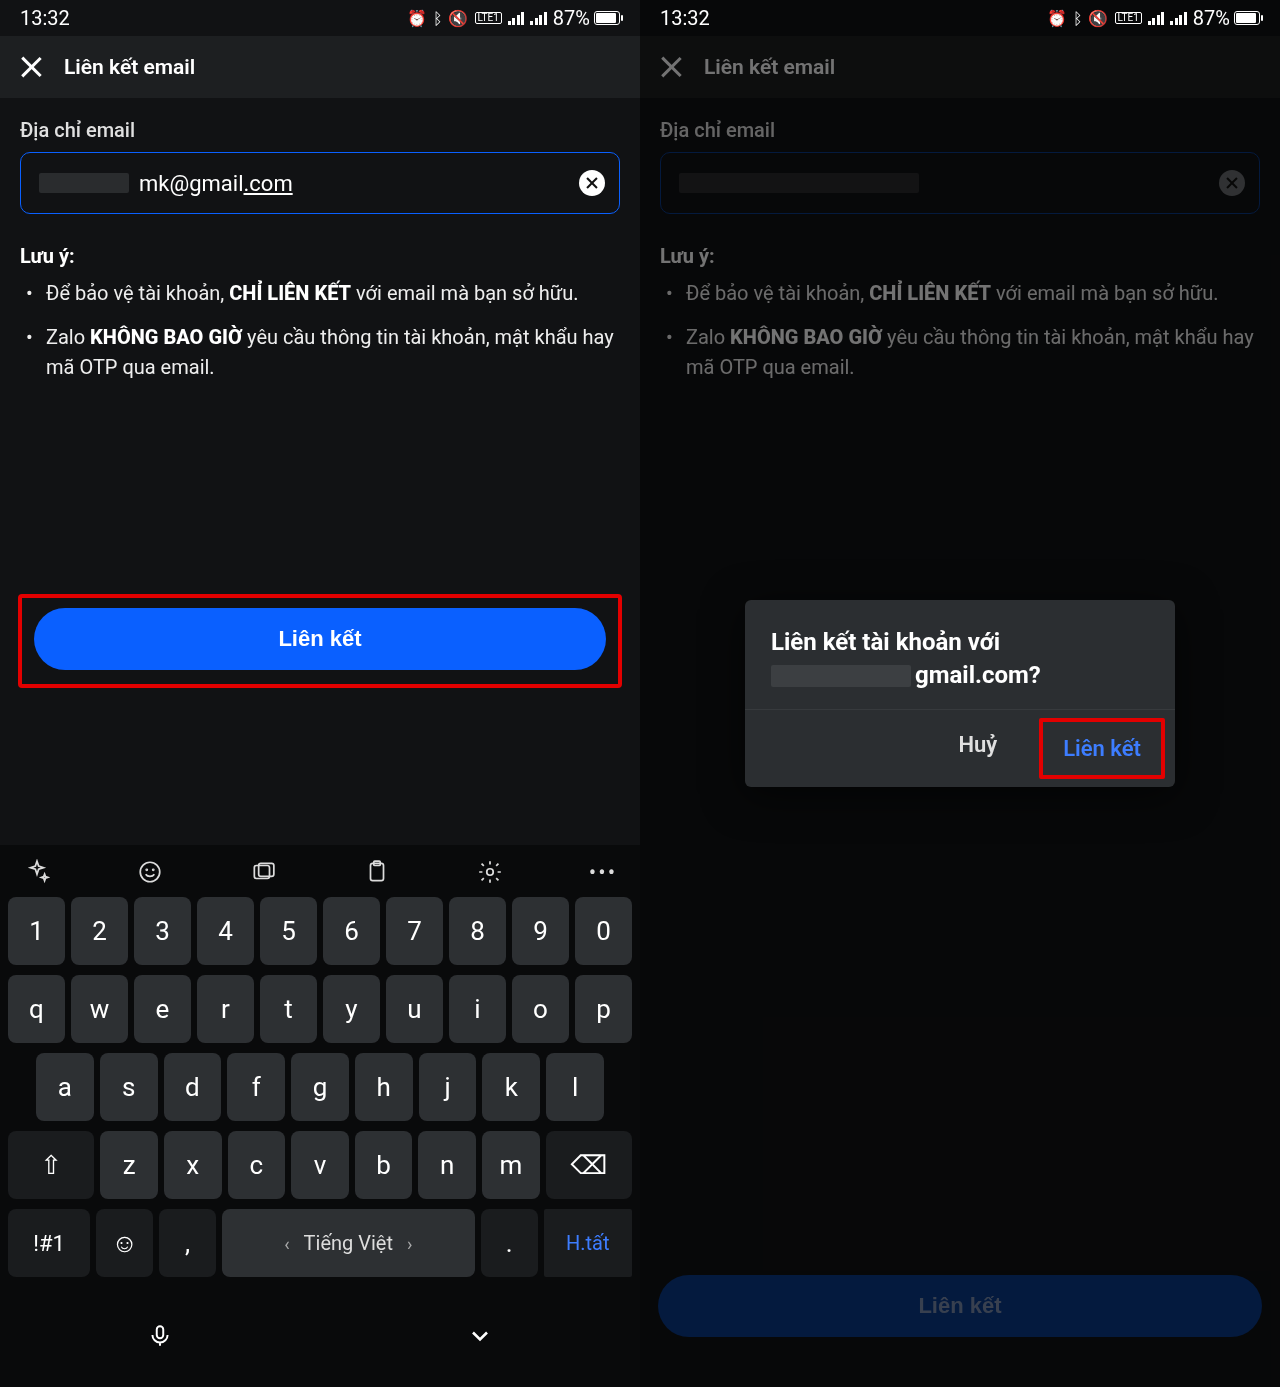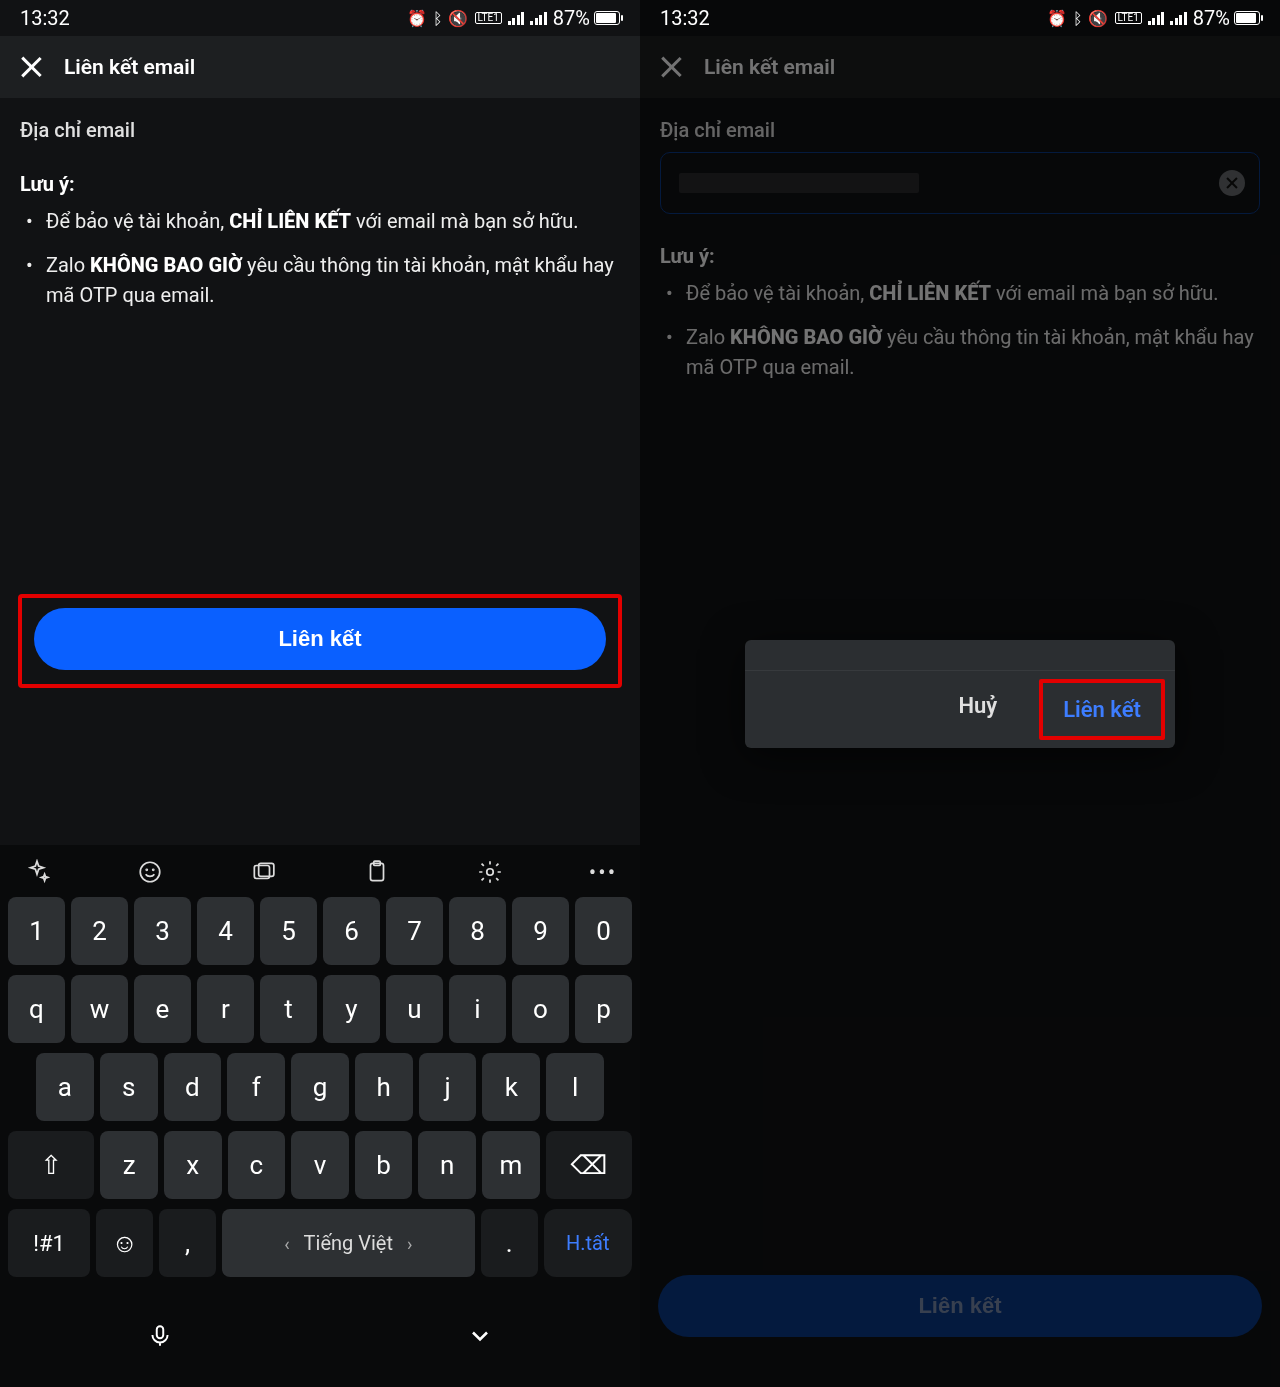--- a/index.html
+++ b/index.html
@@ -56,21 +56,21 @@
   .kb-toolbar svg { width:26px; height:26px; fill:none; stroke:#dcdcdc; stroke-width:1.6; }
   .kb-row { display:flex; gap:6px; justify-content:center; margin-bottom:10px; padding: 0 2px; }
   .key { flex:1; height:68px; background:#2d3033; color:#fff; border-radius:8px; display:flex; align-items:center; justify-content:center; font-size:26px; min-width:0; }
   .key.sm { font-size:22px; }
   .key.wide15 { flex:1.5; }
   .key.dark { background:#1a1c1e; }
   .kb-row.indent { padding: 0 30px; }
   .kb-bottom { display:flex; gap:6px; padding:0 2px; }
   .spacebar { flex:4; background:#2d3033; border-radius:8px; height:68px; display:flex; align-items:center; justify-content:center; color:#ddd; font-size:20px; gap:14px; }
   .spacebar .chev { font-size:18px; opacity:.7;}
-  .done-key { flex:1.4; background:#1a1c1e; color:#3d7dff; font-size:20px; height:68px; border-radius:12px; display:flex; align-items:center; justify-content:center;}
+  .done-key { flex:1.4; background:#1a1c1e; color:#3d7dff; font-size:20px; height:68px; border-radius:2px; display:flex; align-items:center; justify-content:center;}
   .kb-navrow { position:absolute; left:0; right:0; bottom:0; height:96px; display:flex; align-items:center; justify-content:space-around; color:#fff; }
 
   
   .dialog-wrap { position:absolute; inset:0; display:flex; align-items:center; justify-content:center; z-index:10; }
   .dialog { width: 430px; background:#2b2e31; border-radius:6px; padding: 26px 26px 0; color:#eaeaea; box-shadow: 0 8px 40px rgba(0,0,0,.6); }
   .dlg-title { font-size:24px; font-weight:700; line-height:1.35; color:#fff; margin-bottom:18px;}
   .dlg-title .redact-inline { display:inline-block; width:140px; height:22px; background:#3c3f42; vertical-align:middle; border-radius:2px; margin-right:4px; }
   .dlg-p { font-size:20px; line-height:1.5; margin-bottom:22px; }
   .dlg-actions { display:flex; justify-content:flex-end; gap:16px; margin: 4px -26px 0; border-top:1px solid rgba(255,255,255,.06);}
   .dlg-actions .act { padding: 22px 26px; font-size:22px; font-weight:600; }
@@ -119,20 +119,25 @@
       </span>
     </div>
 
     <div class="appbar">
       <div class="close-x"></div>
       <div class="appbar-title">Liên kết email</div>
     </div>
 
     <div class="content">
       <div class="field-label">Địa chỉ email</div>
+      <div class="input-wrap">
+        <span class="redact" style="width:90px"></span>
+        <span class="email-text"><span>mk@gmail</span><span class="underline">.com</span></span>
+        <div class="clear-btn"></div>
+      </div>
 
       <div class="note-title">Lưu ý:</div>
       <ul class="notes">
         <li>
           <span>Để bảo vệ tài khoản, </span><b>CHỈ LIÊN KẾT</b><span> với email mà bạn sở hữu.</span>
         </li>
         <li>
           <span>Zalo </span><b>KHÔNG BAO GIỜ</b><span> yêu cầu thông tin tài khoản, mật khẩu hay mã OTP qua email.</span>
         </li>
       </ul>
@@ -306,20 +311,24 @@
         </li>
       </ul>
     </div>
 
     <div class="button-zone" style="bottom:32px">
       <button class="primary-btn dim">Liên kết</button>
     </div>
 
     <div class="dialog-wrap">
       <div class="dialog">
+        <div class="dlg-title">
+          <span>Liên kết tài khoản với</span><br>
+          <span class="redact-inline"></span><span>gmail.com?</span>
+        </div>
         <div class="dlg-actions">
           <div class="act cancel">Huỷ</div>
           <div class="ok-wrap">
             <div class="act ok">Liên kết</div>
           </div>
         </div>
       </div>
     </div>
   </div>
 

